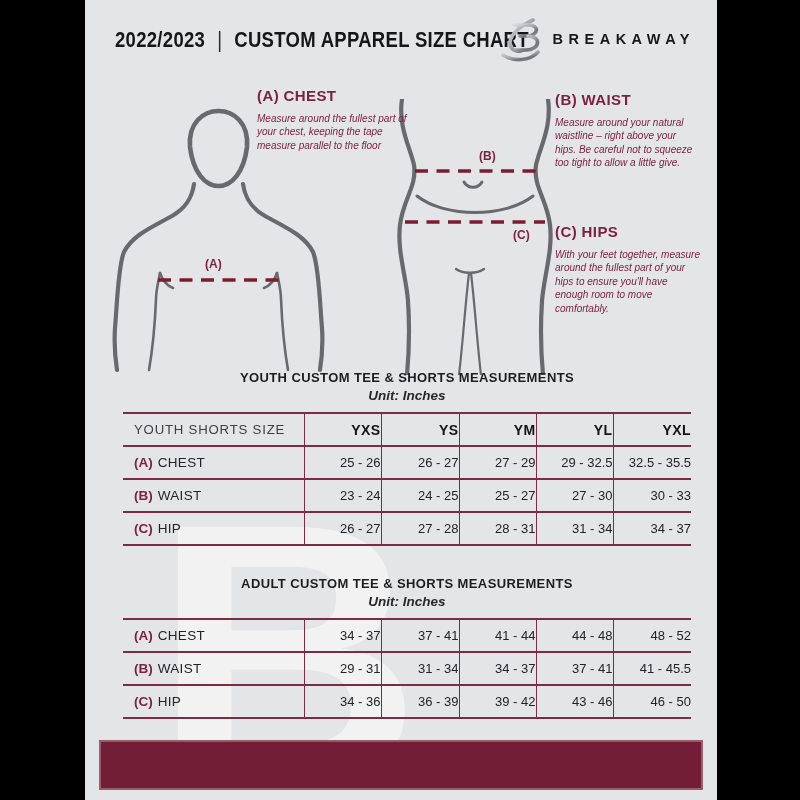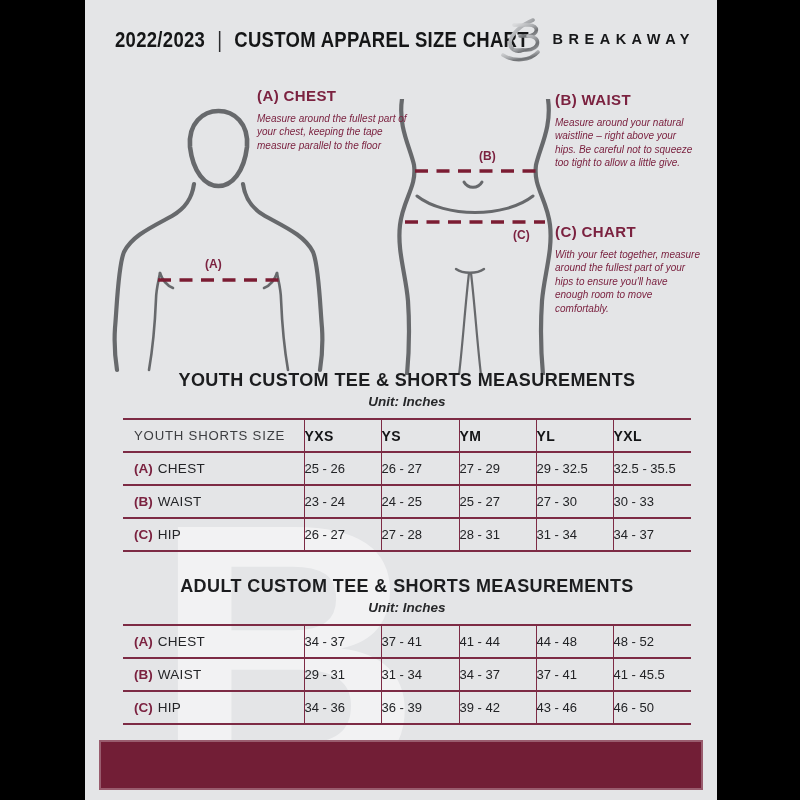--- a/index.html
+++ b/index.html
@@ -40,26 +40,26 @@
   .info h3{color:var(--maroon);font-size:15px;font-weight:bold;letter-spacing:0.4px;margin-bottom:8px;}
   .info p{color:var(--maroon);font-size:10px;font-style:italic;line-height:1.34;font-weight:500;}
   .info-chest{left:172px;top:2px;width:152px;}
   .info-waist{left:470px;top:6px;width:142px;}
   .info-hips{left:470px;top:138px;width:146px;}
 
   
   .table-block{position:absolute;left:38px;width:568px;z-index:1;}
   .tb-youth{top:370px;}
   .tb-adult{top:576px;}
-  .tb-title{text-align:center;font-size:18px;font-weight:bold;color:#1c1d1f;letter-spacing:0.4px;}
+  .tb-title{text-align:center;font-size:13px;font-weight:bold;color:#1c1d1f;letter-spacing:0.4px;}
   .tb-unit{text-align:center;font-size:13.5px;font-style:italic;font-weight:bold;color:#27282a;margin-top:3px;margin-bottom:9px;}
   table{border-collapse:collapse;table-layout:fixed;width:568px;
     border-top:2px solid var(--line);border-bottom:2px solid var(--line);}
   tr{border-bottom:2px solid var(--line);}
-  th,td{height:33px;vertical-align:middle;text-align:left;font-size:13px;color:var(--ink);
+  th,td{height:33px;vertical-align:middle;text-align:right;font-size:13px;color:var(--ink);
     font-weight:normal;overflow:hidden;}
   th:nth-child(n+2),td:nth-child(n+2){border-left:1.6px solid var(--line);}
   .col-label{text-align:left;padding-left:11px;}
   th.col-label{font-size:13.2px;letter-spacing:0.8px;color:var(--ink-soft);}
   th.size{font-weight:bold;font-size:14px;color:#131416;letter-spacing:0.4px;}
   .row-prefix{color:var(--maroon);font-weight:bold;margin-right:5px;font-size:13.5px;}
   .row-name{color:#232427;font-size:13.5px;letter-spacing:0.3px;}
 
   
   .banner{position:absolute;left:14px;top:740px;width:604px;height:50px;background:var(--banner);
@@ -129,21 +129,21 @@
 
     <div class="info info-chest">
       <h3>(A) CHEST</h3>
       <p>Measure around the fullest part of your chest, keeping the tape measure parallel to the floor</p>
     </div>
     <div class="info info-waist">
       <h3>(B) WAIST</h3>
       <p>Measure around your natural waistline – right above your hips. Be careful not to squeeze too tight to allow a little give.</p>
     </div>
     <div class="info info-hips">
-      <h3>(C) CHART</h3>
+      <h3>(C) HIPS</h3>
       <p>With your feet together, measure around the fullest part of your hips to ensure you'll have enough room to move comfortably.</p>
     </div>
   </div>
 
   <div class="table-block tb-youth">
     <div class="tb-title">YOUTH CUSTOM TEE &amp; SHORTS MEASUREMENTS</div>
     <div class="tb-unit">Unit: Inches</div>
     <table>
       <colgroup>
           <col style="width:181px">

